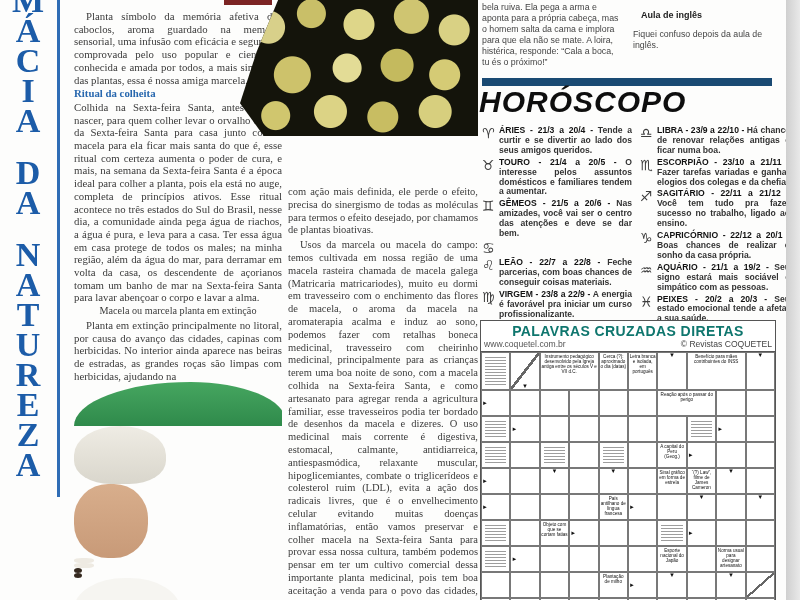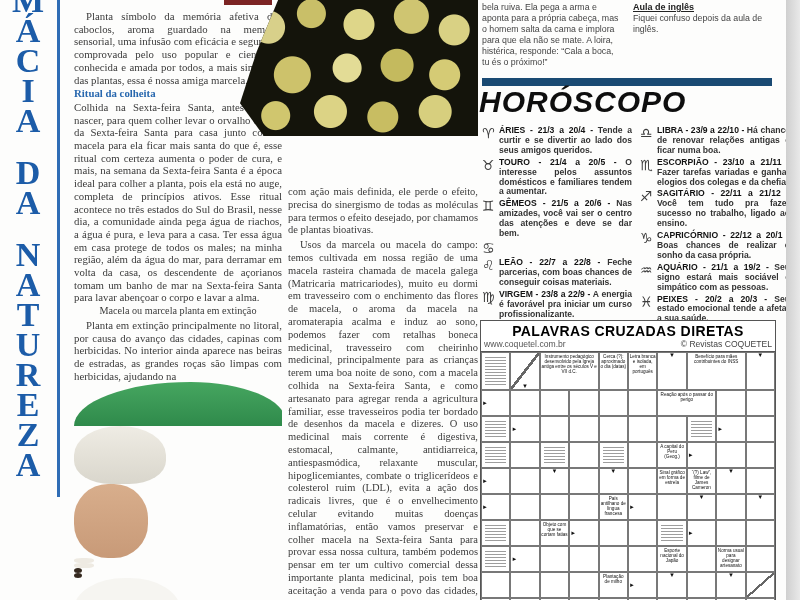--- a/index.html
+++ b/index.html
@@ -62,41 +62,41 @@
   
   #col2{position:absolute;left:288px;top:140px;width:190px;height:460px;overflow:hidden;
         font-size:10.5px;line-height:12.8px;text-align:justify;color:#3b3b3b;}
   #col2 p{margin:0 0 2px;text-indent:12px;}
   #col2 p.noindent{text-indent:0;margin-top:46px;}
 
   
   #jokes{position:absolute;left:482px;top:2px;width:292px;display:flex;gap:10px;
          font-family:"Liberation Sans",sans-serif;font-size:8.8px;line-height:11px;color:#444;}
   #jokes .jcol{width:141px;}
-  #jokes h4{margin:0;font-size:9px;color:#222;text-decoration:underline;}
+  #jokes h4{margin:8px;font-size:9px;color:#222;}
   #jokes p{margin:0;}
   #jokes-bar{position:absolute;left:482px;top:78px;width:290px;height:8px;background:#1a4a73;}
 
   
   #horoscope-title{position:absolute;left:479px;top:85px;font-family:"Liberation Sans",sans-serif;
         font-weight:bold;font-style:italic;font-size:30px;letter-spacing:1px;color:#0e0e0e;}
   #horoscope{position:absolute;left:482px;top:126px;width:308px;display:flex;gap:8px;
         font-family:"Liberation Sans",sans-serif;font-size:8.6px;line-height:9.9px;color:#333;}
   .h-col{width:150px;}
   .h-entry{display:flex;margin-bottom:2px;}
   .h-glyph{width:17px;flex:none;font-family:"DejaVu Sans",sans-serif;font-size:14px;
            color:#3c3c3c;line-height:1.1;}
   .h-text{margin:0;flex:1;text-align:justify;font-weight:bold;}
   .h-text b{color:#111;}
 
   
   #crossword{position:absolute;left:480px;top:320px;width:294px;border:1px solid #555;
              background:#fff;font-family:"Liberation Sans",sans-serif;}
   .cw-title{text-align:center;font-weight:bold;font-size:14px;letter-spacing:.4px;
-            padding-top:2px;color:#000000;}
+            padding-top:2px;color:#0f766e;}
   .cw-meta{display:flex;justify-content:space-between;font-size:8.6px;color:#555;
            padding:0 3px 2px;}
   .cw-meta .right{color:#444;}
   .cw-grid{display:grid;grid-template-columns:repeat(10,1fr);
            grid-template-rows:38px repeat(9,26px);border-top:1px solid #555;}
   .cw-cell{position:relative;border:0.5px solid #787878;overflow:hidden;background:#fff;}
   .cw-cell.clue span{display:block;font-size:4.6px;line-height:5px;text-align:center;
                      padding:1px .5px;color:#111;}
   .cw-cell.smudge::after{content:"";position:absolute;left:3px;right:3px;top:4px;bottom:4px;
        background:repeating-linear-gradient(180deg,rgba(60,60,60,.5) 0 1px,transparent 1px 3px);}

